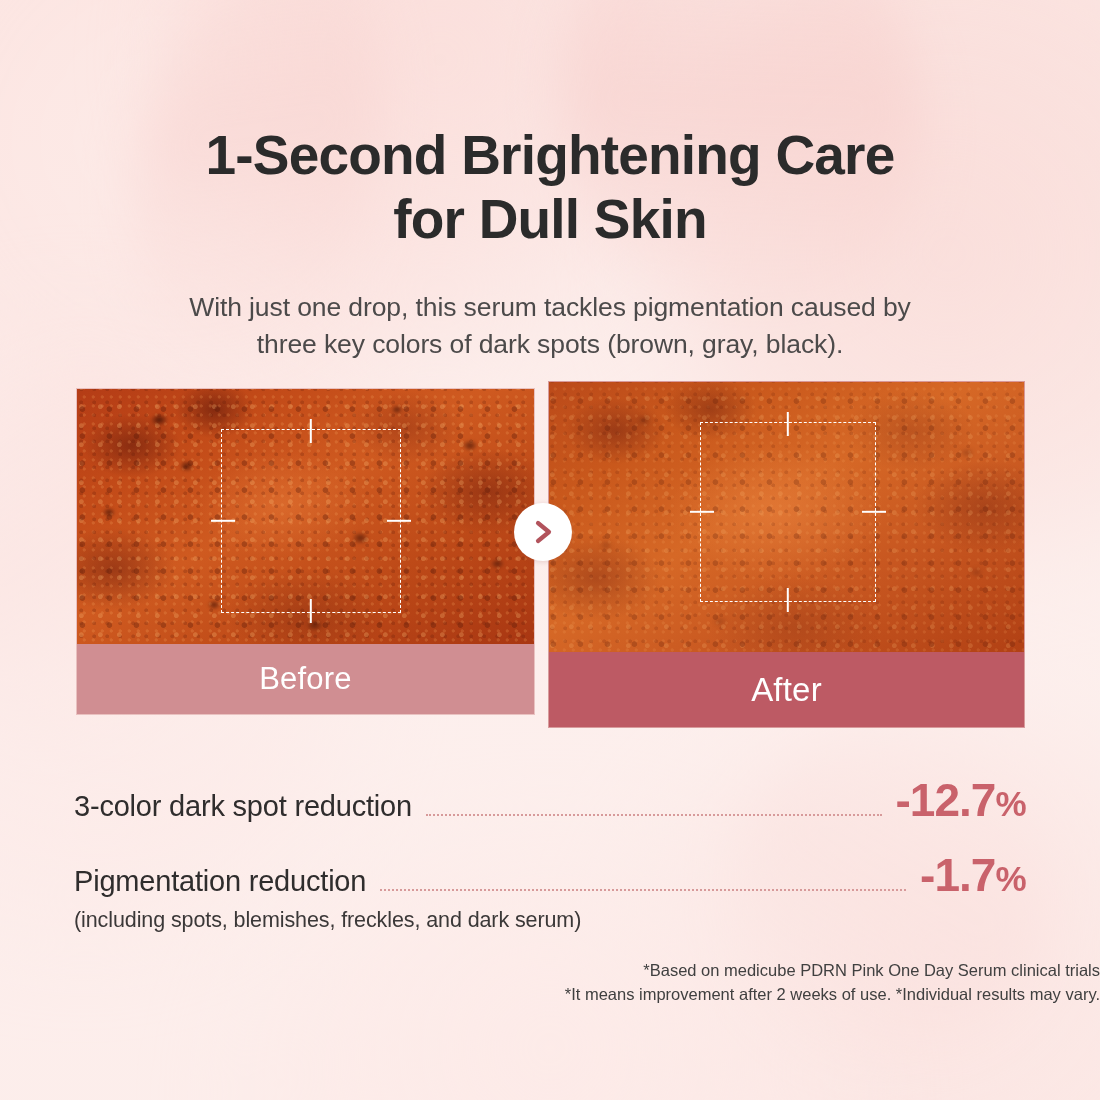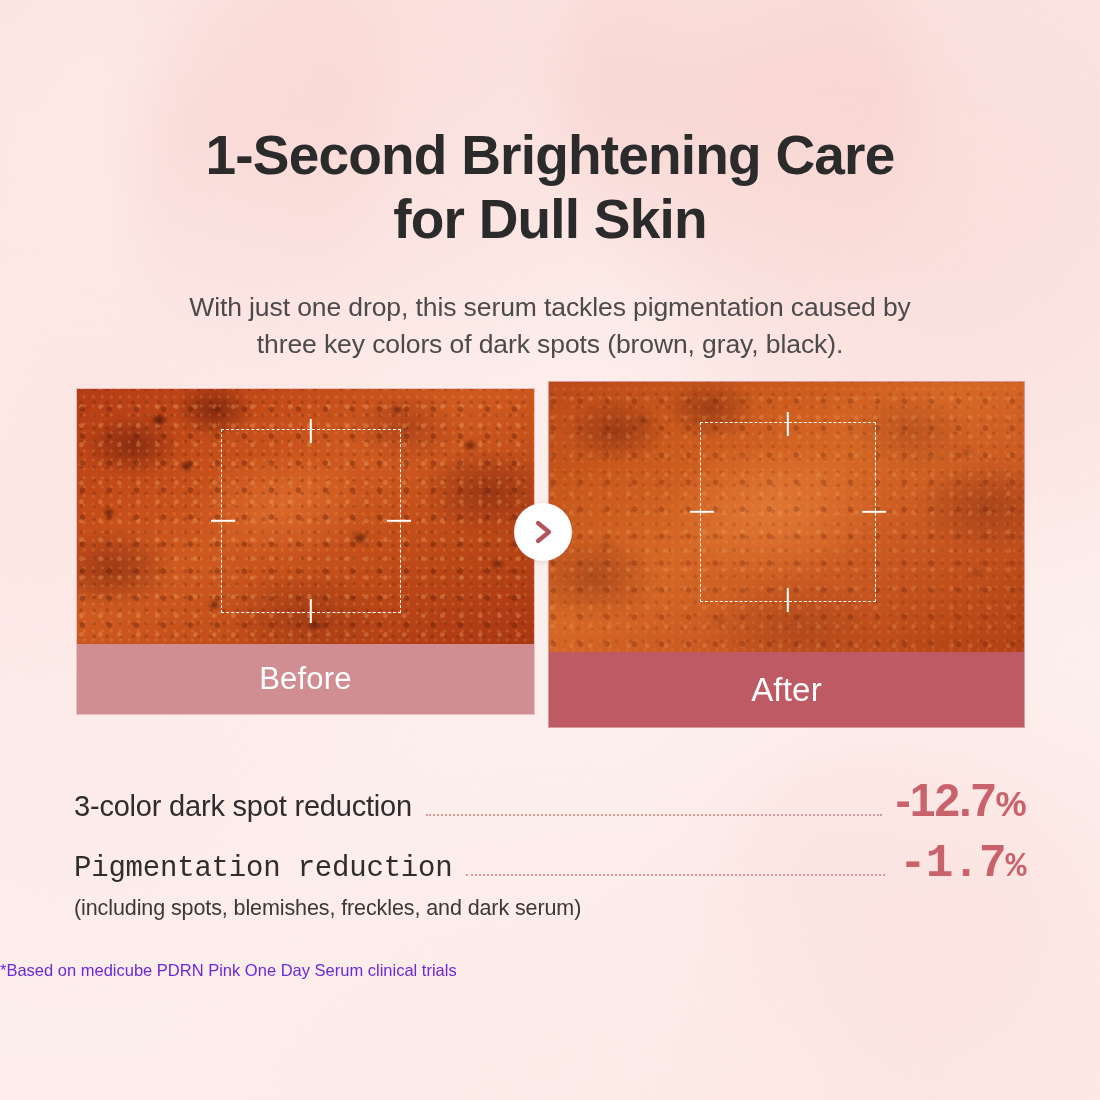--- a/index.html
+++ b/index.html
@@ -262,21 +262,21 @@
     position: absolute;
     left: 74px;
     right: 74px;
     top: 773px;
   }
   .stat-row {
     display: flex;
     align-items: baseline;
     width: 100%;
   }
-  .stat-row + .stat-row { margin-top: 11px; font-family: Liberation Mono, monospace; }
+  .stat-row + .stat-row { margin-top: 21px; }
   .stat-label {
     color: #2f2d2d;
     font-size: 29px;
     font-weight: 400;
     white-space: nowrap;
     letter-spacing: -0.2px;
   }
   .stat-dots {
     flex: 1 1 auto;
     height: 1px;
@@ -298,22 +298,22 @@
     color: #3b3838;
     font-size: 21.5px;
     letter-spacing: -0.1px;
   }
 
   
   .footnotes {
     position: absolute;
     left: 0; right: 0;
     top: 958px;
-    text-align: left;
-    color: #6d28d9;
+    text-align: right;
+    color: #404040;
     font-size: 16.5px;
     line-height: 1.48;
   }
   .footnotes .ln { display: block; }
 </style>
 </head>
 <body>
 
 <div class="bg-root">
   <div class="bg-wash w1"></div>
@@ -402,15 +402,16 @@
         <span class="v-big">-1.7</span><span class="v-pct">%</span>
       </span>
     </div>
 
     <div class="stat-note">(including spots, blemishes, freckles, and dark serum)</div>
 
   </div>
 
   <div class="footnotes">
     <span class="ln">*Based on medicube PDRN Pink One Day Serum clinical trials</span>
+    <span class="ln">*It means improvement after 2 weeks of use. *Individual results may vary.</span>
   </div>
 
 </div>
 
 </body></html>

